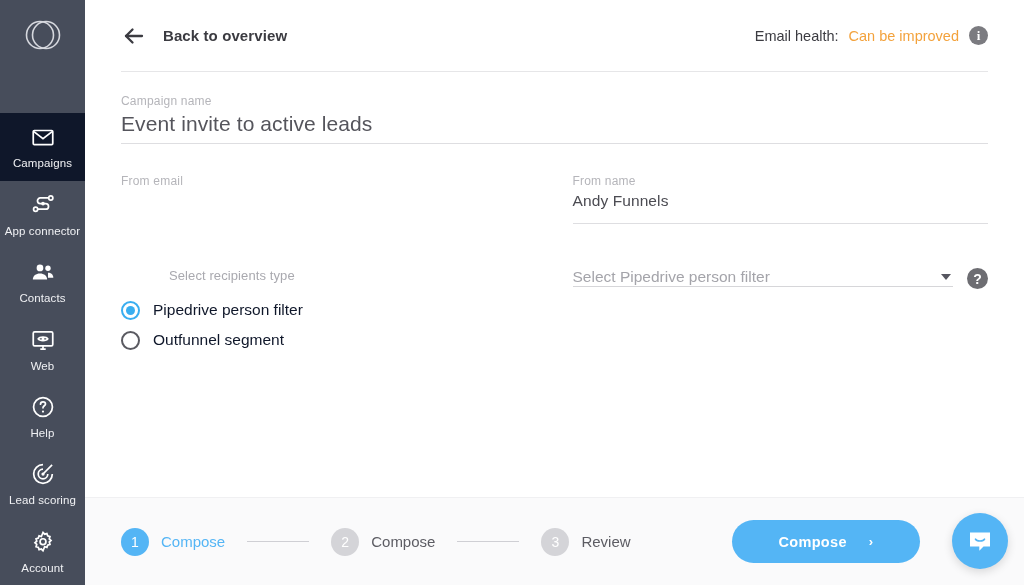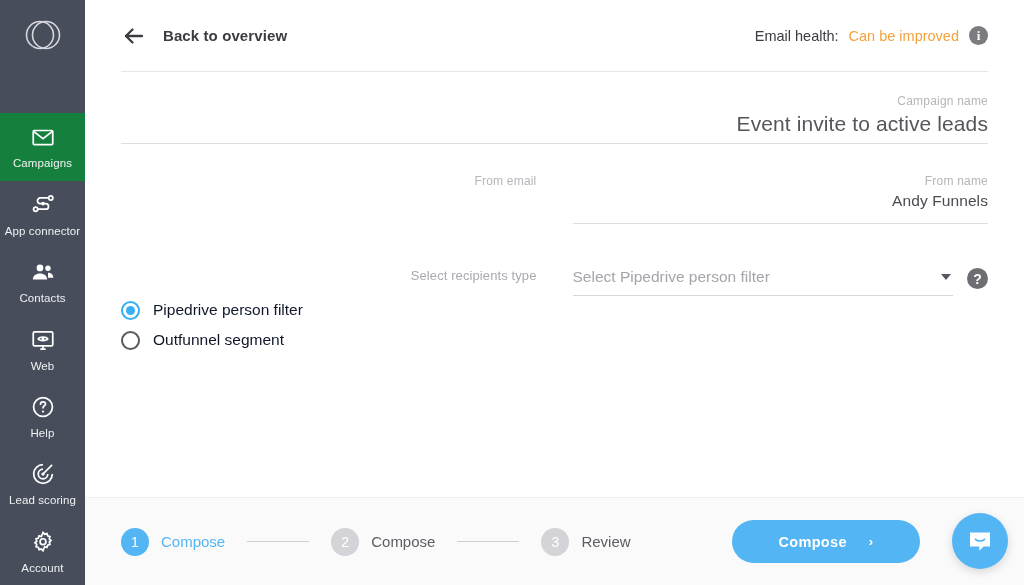--- a/index.html
+++ b/index.html
@@ -24,21 +24,21 @@
     display: flex; align-items: center; justify-content: center;
   }
   .nav-item {
     height: 74px;
     display: flex; flex-direction: column;
     align-items: center; justify-content: center;
     gap: 7px;
     color: #e9eaee;
     cursor: pointer;
   }
-  .nav-item.active { background: #15803d; margin-top: 44px; }
+  .nav-item.active { background: #0f172a; margin-top: 44px; }
   .nav-label {
     font-size: 11.5px;
     color: #f0f1f4;
     letter-spacing: .1px;
     white-space: nowrap;
   }
   .nav-icon { width: 26px; height: 26px; display: block; }
   .nav-icon svg { display: block; width: 26px; height: 26px; }
 
   
@@ -74,21 +74,21 @@
     font-family: "Liberation Serif", serif;
   }
   .round-icon.help {
     width: 21px; height: 21px;
     font-size: 14px;
     font-family: "Liberation Sans", sans-serif;
     background: #6d6d72;
   }
 
   
-  .form { padding: 22px 36px 0 36px; text-align: right; }
+  .form { padding: 22px 36px 0 36px; }
   .field { position: relative; }
   .field-label {
     font-size: 12px; color: #b5b5ba;
     letter-spacing: .2px;
     margin-bottom: 4px;
   }
   .field-value {
     font-size: 21px; color: #55555c;
     font-weight: normal;
     padding-bottom: 4px;
@@ -104,20 +104,21 @@
   .row2 { display: flex; gap: 36px; margin-top: 30px; }
   .row2 > .field { flex: 1 1 0; }
 
   .row3 { display: flex; gap: 36px; margin-top: 44px; }
   .col-left { flex: 1 1 0; }
   .col-right { flex: 1 1 0; display: flex; align-items: flex-start; gap: 14px; }
 
   .group-label {
     font-size: 13px; color: #a9a9af; margin-bottom: 12px;
     letter-spacing: .1px;
+    margin-left: 48px;
   }
   .radio-row {
     display: flex; align-items: center; gap: 13px;
     height: 30px; cursor: pointer;
   }
   .radio {
     width: 19px; height: 19px; border-radius: 50%;
     border: 2px solid #5a5a61;
     display: flex; align-items: center; justify-content: center;
     flex: 0 0 19px;
@@ -126,21 +127,20 @@
   .radio.checked::after {
     content: ""; width: 9px; height: 9px; border-radius: 50%;
     background: #39aef0;
   }
   .radio-label { font-size: 15.5px; color: #0f172a; }
 
   .select-wrap { flex: 1 1 auto; }
   .select {
     display: flex; align-items: center; justify-content: space-between;
     border-bottom: 1px solid #d6d6d9;
-    padding-bottom: 9px;
     cursor: pointer;
   }
   .select-placeholder { font-size: 15.5px; color: #a4a4aa; }
   .caret {
     width: 0; height: 0;
     border-left: 5.5px solid transparent;
     border-right: 5.5px solid transparent;
     border-top: 6px solid #565660;
     margin-right: 2px;
   }

